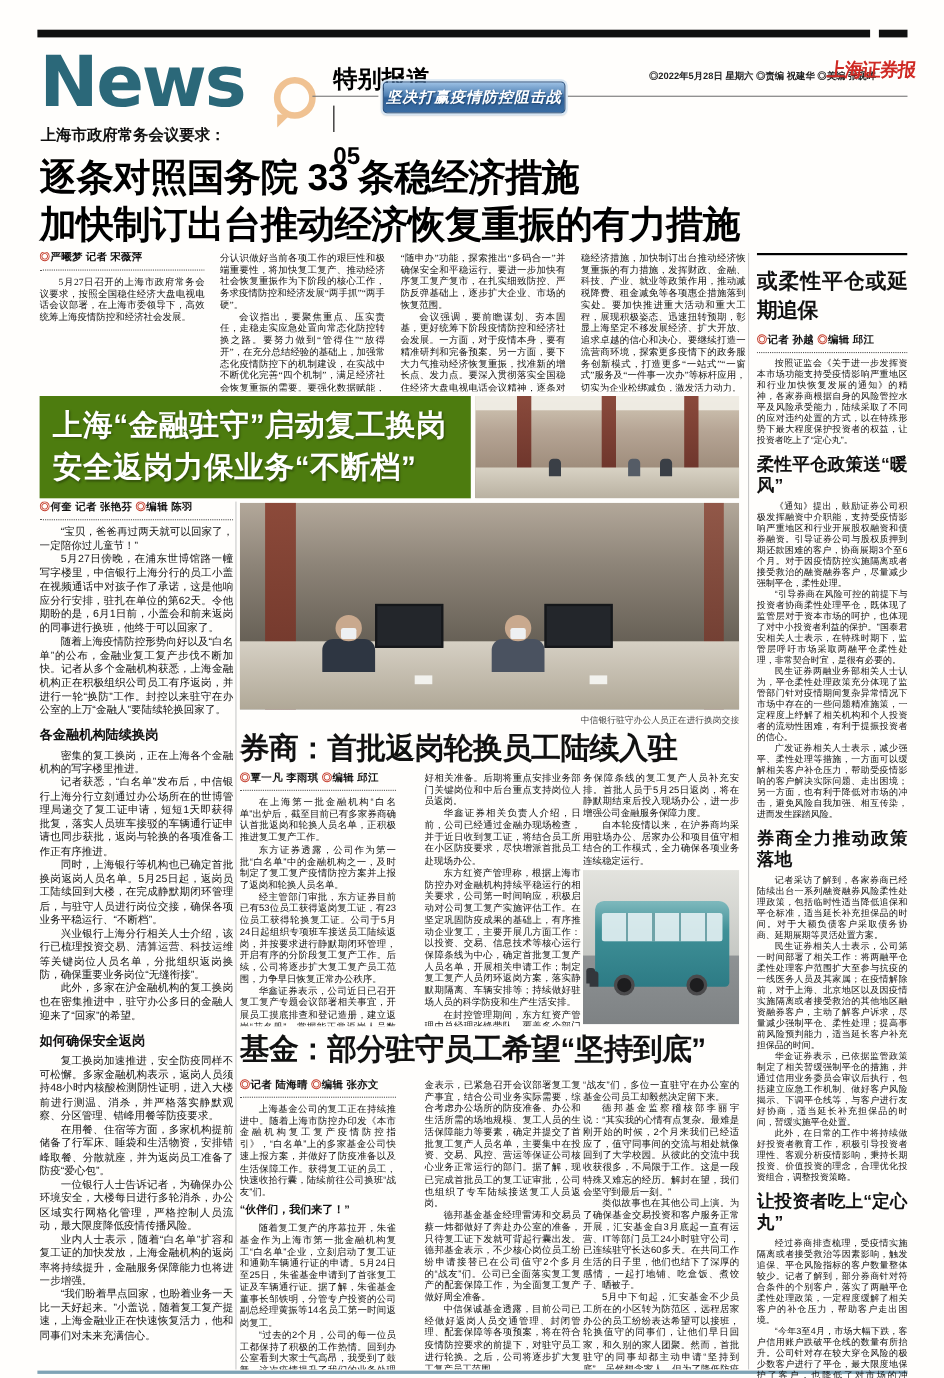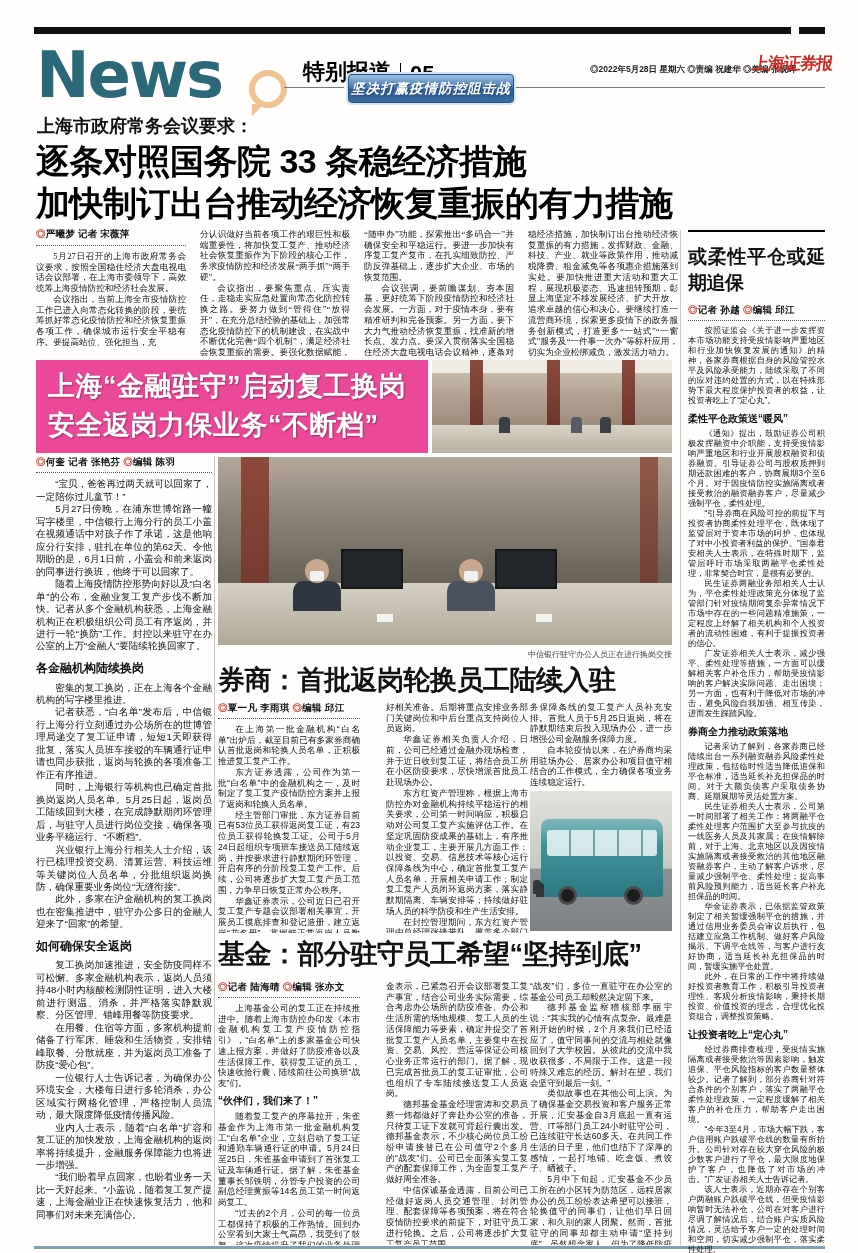--- a/index.html
+++ b/index.html
@@ -8,51 +8,51 @@
   
   .top-rule{position:absolute;left:34px;top:27px;width:757px;height:7px;background:#101010;}
   .top-rule-end{position:absolute;left:799px;top:27px;width:26px;height:7px;background:#101010;}
   .bottom-rule{position:absolute;left:34px;top:1246px;width:791px;height:3px;background:#7fa3b5;}
   
   .logo{position:absolute;left:36px;top:38px;font-size:64px;font-weight:900;color:#2b6879;
         letter-spacing:-2px;font-family:"DejaVu Sans",sans-serif;}
   .bubble{position:absolute;left:249px;top:70px;width:26px;height:26px;border:6px solid #f0c292;border-radius:50%;}
   .bubble-tail{position:absolute;left:252px;top:104px;width:0;height:0;
         border-left:12px solid #f0c292;border-bottom:12px solid transparent;}
-  .section-label{position:absolute;left:303px;top:57px;display:flex;align-items:flex-end;gap:9px;
-        font-size:22px;font-weight:800;color:#000;}
+  .section-label{position:absolute;left:303px;top:57px;display:flex;align-items:flex-start;gap:9px;
+        font-size:22px;font-weight:800;color:#000;flex-direction:column;}
   .vbar{display:inline-block;width:1px;height:24px;background:#000;}
   .hairline{position:absolute;top:87px;height:1px;background:#777;}
   .hl-left{left:284px;width:60px;}
   .hl-right{left:516px;width:309px;}
   .banner{position:absolute;left:348px;top:74px;width:164px;height:27px;border-radius:4px;
         background:linear-gradient(180deg,#9cc0e4 0%,#4a7cb0 45%,#2e5f96 52%,#3a6da3 100%);
         border:1px solid #274f7e;box-shadow:0 0 0 2px #d7e6f3,0 1px 2px rgba(0,0,0,.4);
         color:#fff;font-size:13.5px;font-weight:900;font-style:italic;display:flex;
         align-items:center;justify-content:center;letter-spacing:1px;text-shadow:1px 1px 1px #234a75;}
   .dateline{position:absolute;left:590px;top:64px;font-size:8.5px;color:#222;font-weight:700;}
   .paper-name{position:absolute;left:752px;top:52px;font-size:17px;font-weight:900;color:#cf2a24;
         font-family:"DejaVu Serif",serif;transform:skewX(-6deg);letter-spacing:-1px;}
   
-  .kicker{position:absolute;left:37px;top:114px;font-size:18px;font-weight:800;}
+  .kicker{position:absolute;left:37px;top:114px;font-size:14px;font-weight:800;}
   .headline{position:absolute;left:36px;margin:0;font-size:34px;font-weight:900;letter-spacing:-.5px;color:#000;}
   .h1a{top:139px;} .h1b{top:181px;}
   .lead-cols{position:absolute;left:36px;top:229px;width:642px;height:127px;font-family:Liberation Serif, serif;}
   .lead-cols .col{position:absolute;top:0;width:150px;height:127px;overflow:hidden;
         font-size:8.6px;line-height:1.25;text-align:justify;}
   .lc1{left:0;} .lc2{left:164px;} .lc3{left:328px;} .lc4{left:492px;}
   
   .byline{font-weight:700;font-size:9.5px;padding-bottom:4px;margin-bottom:5px;
         border-bottom:1px dotted #555;letter-spacing:.3px;}
   .mark{color:#c43b2a;}
   .para{margin:0;text-indent:2em;text-align:justify;}
   .cont{text-indent:0;}
   .subhead{margin:6px 0 4px;font-size:10.5px;font-weight:900;text-indent:0;}
   
-  .feature-title{position:absolute;left:36px;top:360px;width:392px;height:93px;background:#ec4899;
+  .feature-title{position:absolute;left:36px;top:360px;width:392px;height:93px;background:#4d7c0f;
         color:#fff;font-size:27px;font-weight:900;line-height:1.45;padding:7px 0 0 12px;
         box-sizing:border-box;text-shadow:1px 1px 2px rgba(0,0,0,.35);letter-spacing:.5px;}
   .left-rail{position:absolute;left:36px;top:456px;width:176px;height:789px;overflow:hidden;
         font-size:9.6px;line-height:1.3;}
   .left-rail .subhead{font-size:12px;margin:8px 0 5px;}
   .photo{position:absolute;overflow:hidden;}
   .photo1{left:432px;top:360px;width:240px;height:93px;}
   .photo2{left:218px;top:457px;width:454px;height:188px;}
   .photo2-caption{position:absolute;left:218px;top:649px;width:454px;text-align:right;
         font-size:8px;color:#444;}
@@ -69,21 +69,21 @@
   .photo3{position:relative;width:142px;height:140px;margin:3px 0 2px;}
   .photo3-caption{font-size:8px;color:#444;text-align:right;text-indent:0;}
   
   .vrule{position:absolute;width:1px;background:#c9c9c9;}
   .vr1{left:214px;top:456px;height:789px;}
   .vr2{left:680px;top:230px;height:1015px;}
   .right-rail{position:absolute;left:688px;top:230px;width:137px;height:1206px;overflow:hidden;
         font-size:8.2px;line-height:1.22;text-align:justify;}
   .rr-rule{height:2px;background:#000;margin-bottom:12px;}
   .rr-title{margin:0 0 9px;font-size:19px;font-weight:900;line-height:1.35;letter-spacing:-.5px;}
-  .right-rail .subhead{font-size:10px;margin:7px 0 4px;}
+  .right-rail .subhead{font-size:16px;margin:7px 0 4px;}
   
   .ph-base1{position:absolute;inset:0;background:linear-gradient(180deg,#d4cab8 0%,#b5a494 35%,#9f8d7c 70%,#887868 100%);}
   .ph-ceiling{position:absolute;left:0;right:0;top:0;height:13px;background:rgba(242,240,232,.9);}
   .pillar{position:absolute;top:0;bottom:26%;width:13px;background:linear-gradient(180deg,#8a4a3c,#6d352b);}
   .pl1{left:16%;} .pl2{left:48%;} .pl3{left:79%;}
   .ph-desks{position:absolute;left:0;right:0;bottom:0;height:30%;background:linear-gradient(180deg,#d8d2c4,#b9b1a1);}
   .tinyperson{position:absolute;width:11px;height:16px;border-radius:4px 4px 0 0;background:#3a3f46;bottom:22%;}
   .tp1{left:28%;} .tp2{left:58%;background:#555c66;} .tp3{left:70%;}
   .ph-base2{position:absolute;inset:0;background:linear-gradient(180deg,#b3a89a 0%,#8d8478 30%,#5f594f 75%,#403c35 100%);}
   .bigpillar{position:absolute;top:0;bottom:0;width:28px;background:linear-gradient(180deg,#8c4a3a,#6b3328);}
@@ -132,21 +132,20 @@
   <div class="paper-name">上海证券报</div>
 
   <div class="kicker">上海市政府常务会议要求：</div>
   <h1 class="headline h1a">逐条对照国务院 33 条稳经济措施</h1>
   <h1 class="headline h1b">加快制订出台推动经济恢复重振的有力措施</h1>
   <div class="lead-cols">
     <div class="col lc1">
       <div class="byline"><span class="mark">◎</span>严曦梦 记者 宋薇萍</div>
       <div>
           <p class="para">5月27日召开的上海市政府常务会议要求，按照全国稳住经济大盘电视电话会议部署，在上海市委领导下，高效统筹上海疫情防控和经济社会发展。</p>
-          <p class="para">会议指出，当前上海全市疫情防控工作已进入向常态化转换的阶段，要统筹抓好常态化疫情防控和经济恢复重振各项工作，确保城市运行安全平稳有序。要提高站位、强化担当，充</p>
         </div>
     </div>
     <div class="col lc2">
         <p class="para cont">分认识做好当前各项工作的艰巨性和极端重要性，将加快复工复产、推动经济社会恢复重振作为下阶段的核心工作，务求疫情防控和经济发展“两手抓”“两手硬”。</p>
         <p class="para">会议指出，要聚焦重点、压实责任，走稳走实应急处置向常态化防控转换之路。要努力做到“管得住”“放得开”，在充分总结经验的基础上，加强常态化疫情防控下的机制建设，在实战中不断优化完善“四个机制”，满足经济社会恢复重振的需要。要强化数据赋能，加快完善</p>
       </div>
     <div class="col lc3">
         <p class="para cont">“随申办”功能，探索推出“多码合一”并确保安全和平稳运行。要进一步加快有序复工复产复市，在扎实细致防控、严防反弹基础上，逐步扩大企业、市场的恢复范围。</p>
         <p class="para">会议强调，要前瞻谋划、夯本固基，更好统筹下阶段疫情防控和经济社会发展。一方面，对于疫情本身，要有精准研判和完备预案。另一方面，要下大力气推动经济恢复重振，找准新的增长点、发力点。要深入贯彻落实全国稳住经济大盘电视电话会议精神，逐条对照国务院33条</p>
       </div>

